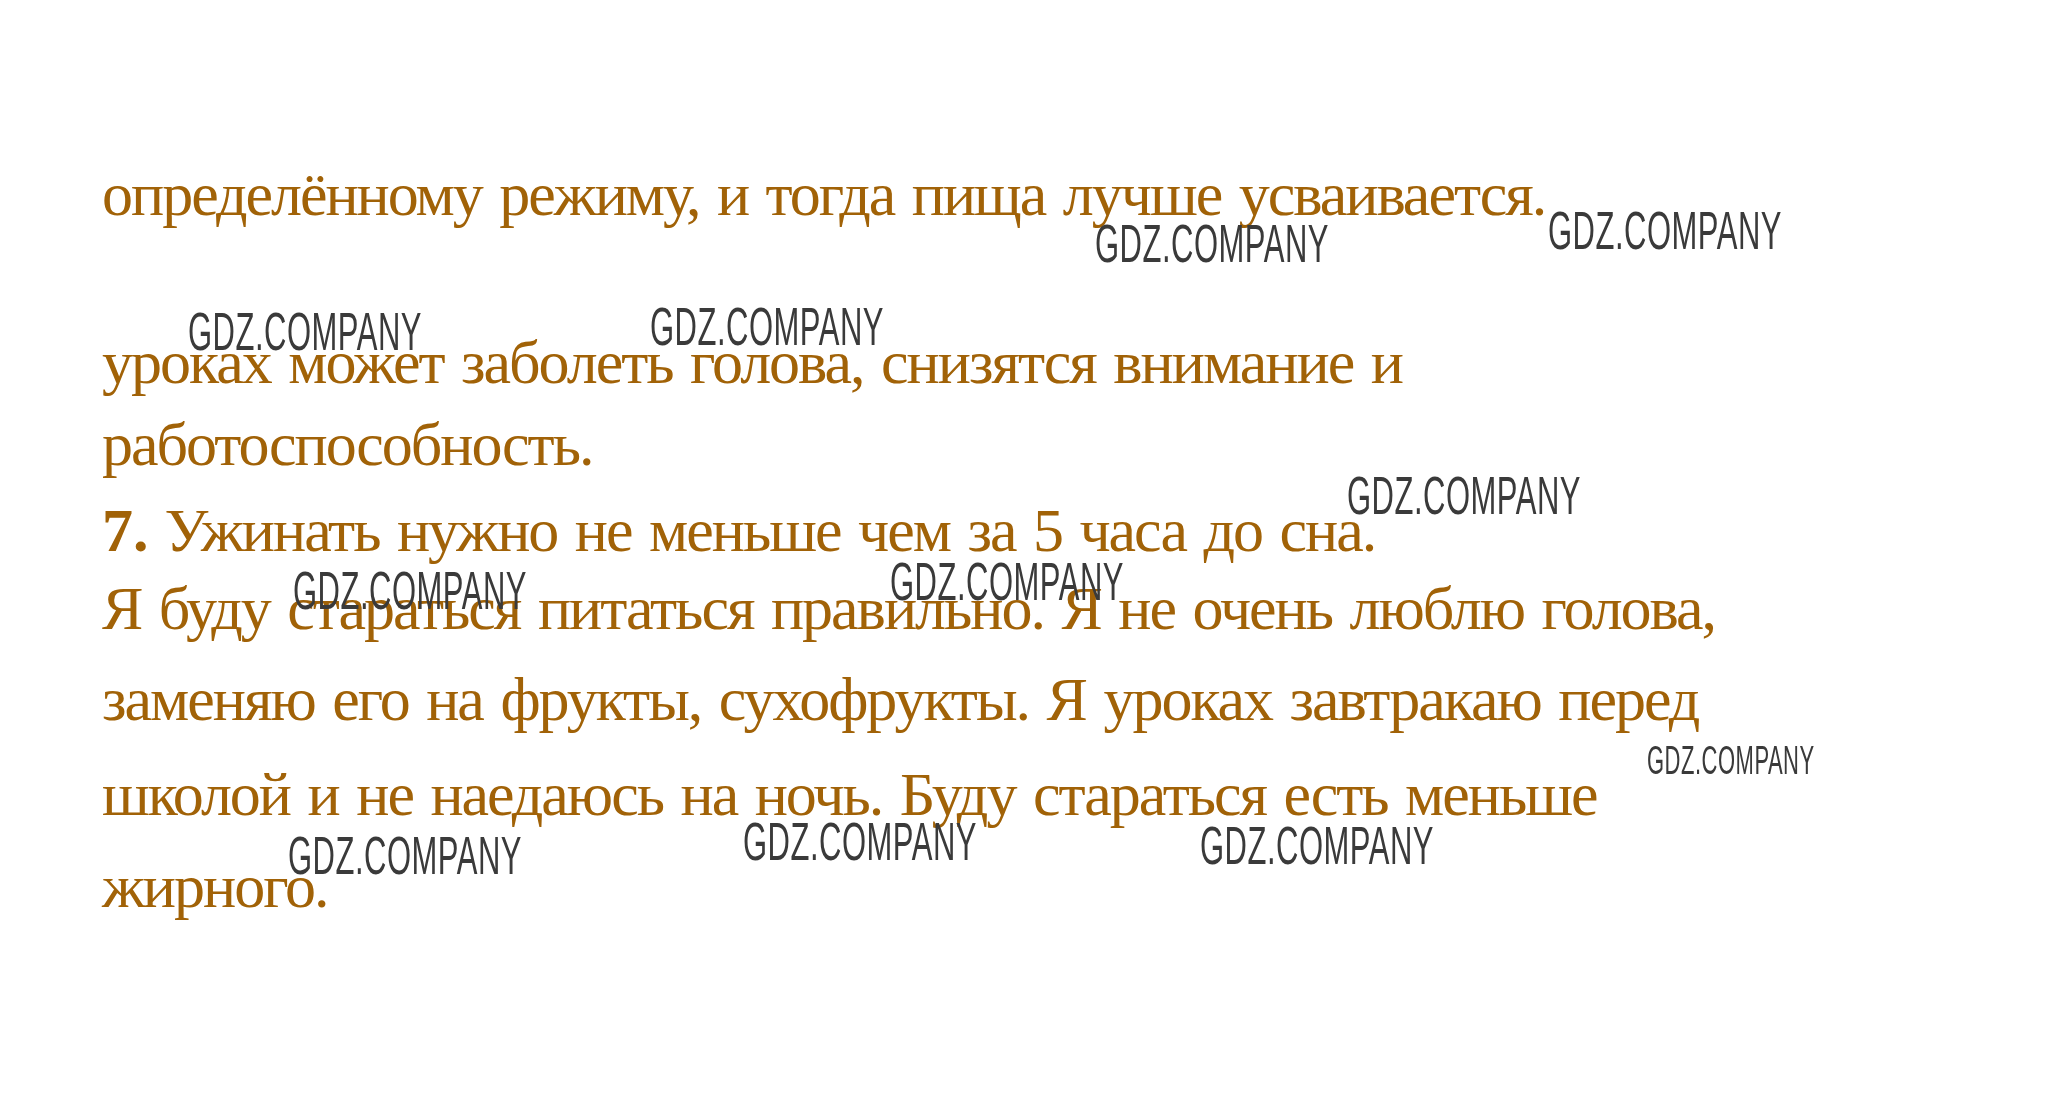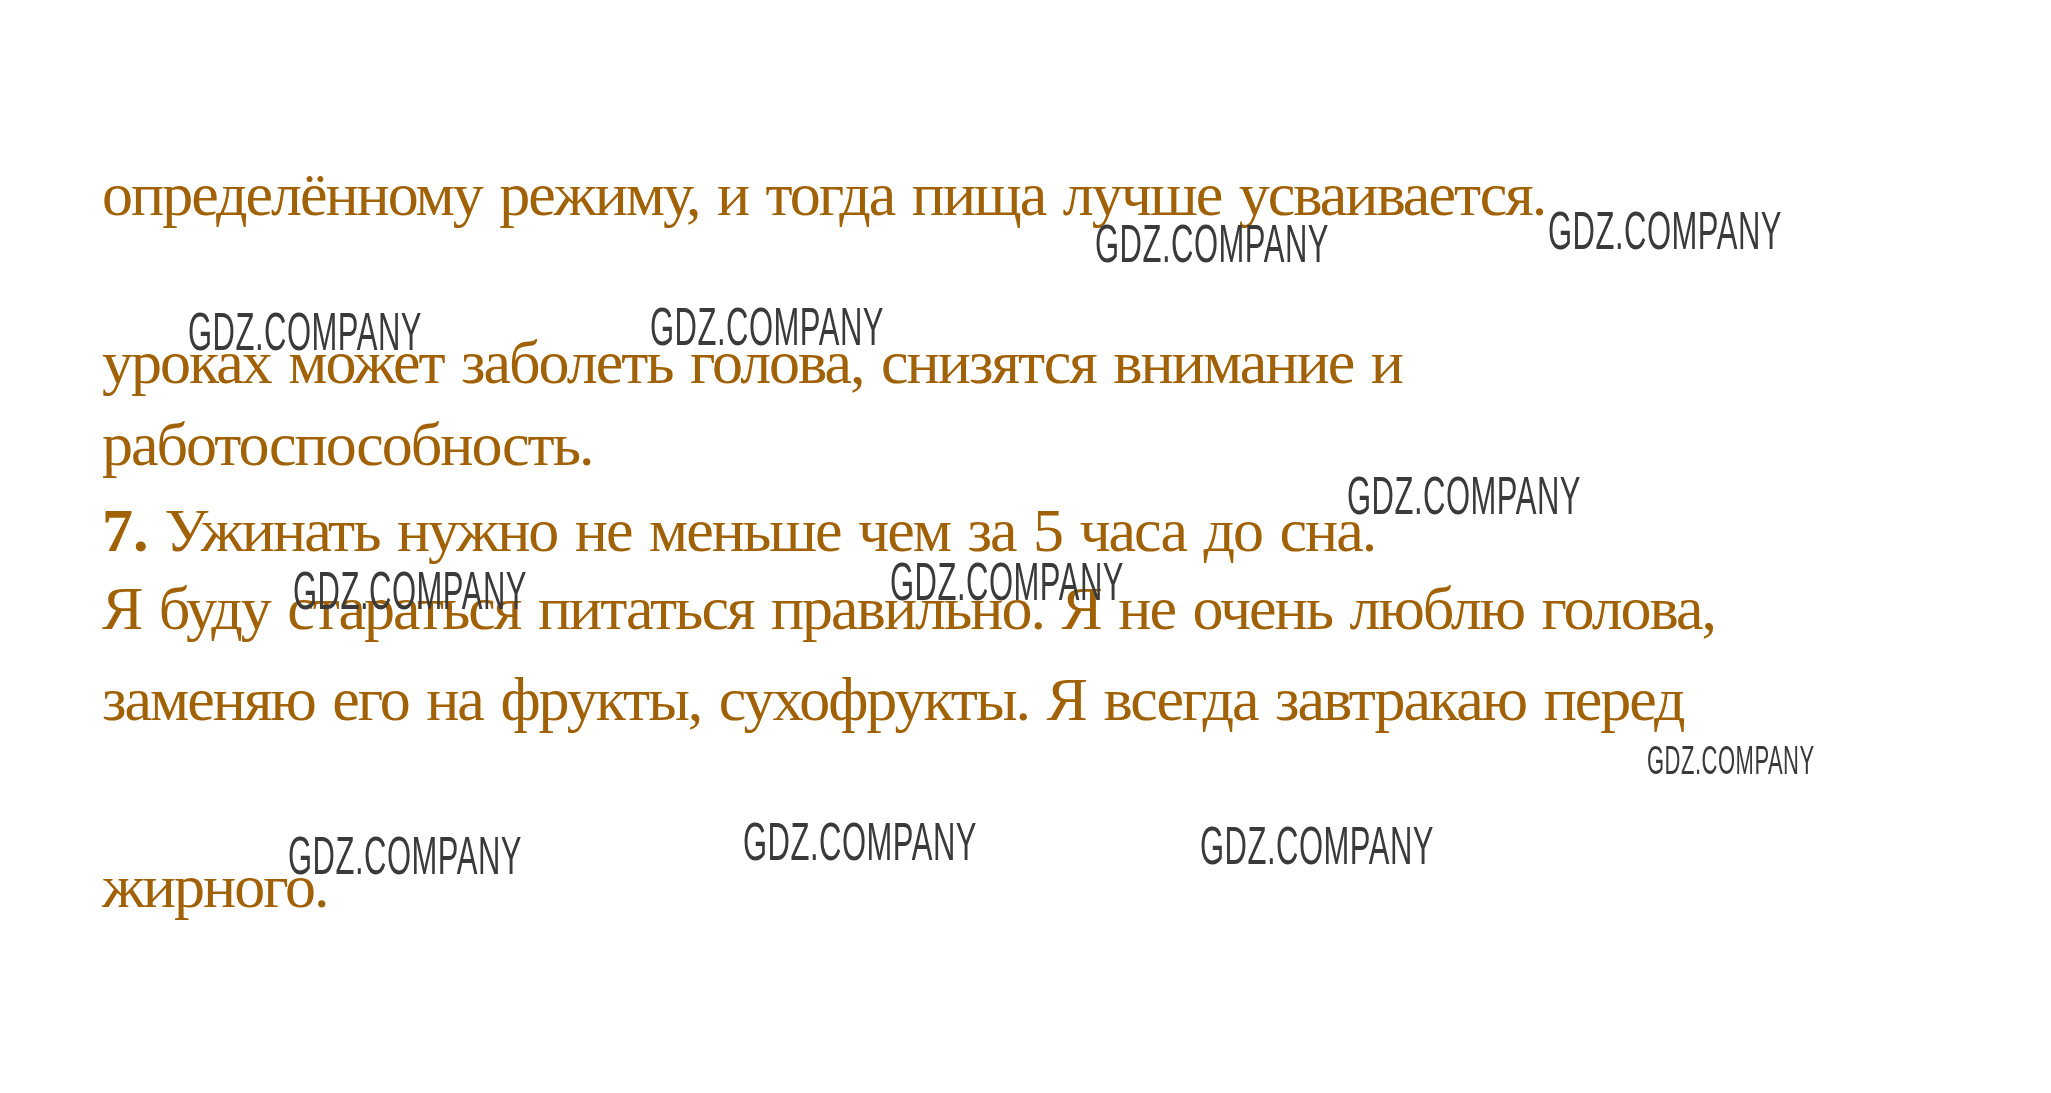--- a/index.html
+++ b/index.html
@@ -56,22 +56,23 @@
 
 
   <div class="line" style="top:413px"><span>работоспособность.</span></div>
 
   <div class="line" style="top:331px"><span>уроках может заболеть голова, снизятся внимание и</span></div>
 
   <div class="line" style="top:499px"><span class="num">7.</span><span>Ужинать нужно не меньше чем за 5 часа до сна.</span></div>
 
   <div class="line" style="top:577px"><span>Я буду стараться питаться правильно. Я не очень люблю голова,</span></div>
 
-  <div class="line" style="top:668px"><span>заменяю его на фрукты, сухофрукты. Я всегда завтракаю перед</span></div>
+  <div class="line" style="top:668px"><span>заменяю его на фрукты, сухофрукты. Я уроках завтракаю перед</span></div>
 
+  <div class="line" style="top:763px"><span>школой и не наедаюсь на ночь. Буду стараться есть меньше</span></div>
 
   <div class="line" style="top:855px"><span>жирного.</span></div>
 
   <span class="wm" style="left:1095px; top:216px">GDZ.COMPANY</span>
   <span class="wm" style="left:1548px; top:203px">GDZ.COMPANY</span>
   <span class="wm" style="left:188px;  top:304px">GDZ.COMPANY</span>
   <span class="wm" style="left:650px;  top:299px">GDZ.COMPANY</span>
   <span class="wm" style="left:1347px; top:468px">GDZ.COMPANY</span>
   <span class="wm" style="left:293px;  top:563px">GDZ.COMPANY</span>
   <span class="wm" style="left:890px;  top:554px">GDZ.COMPANY</span>

